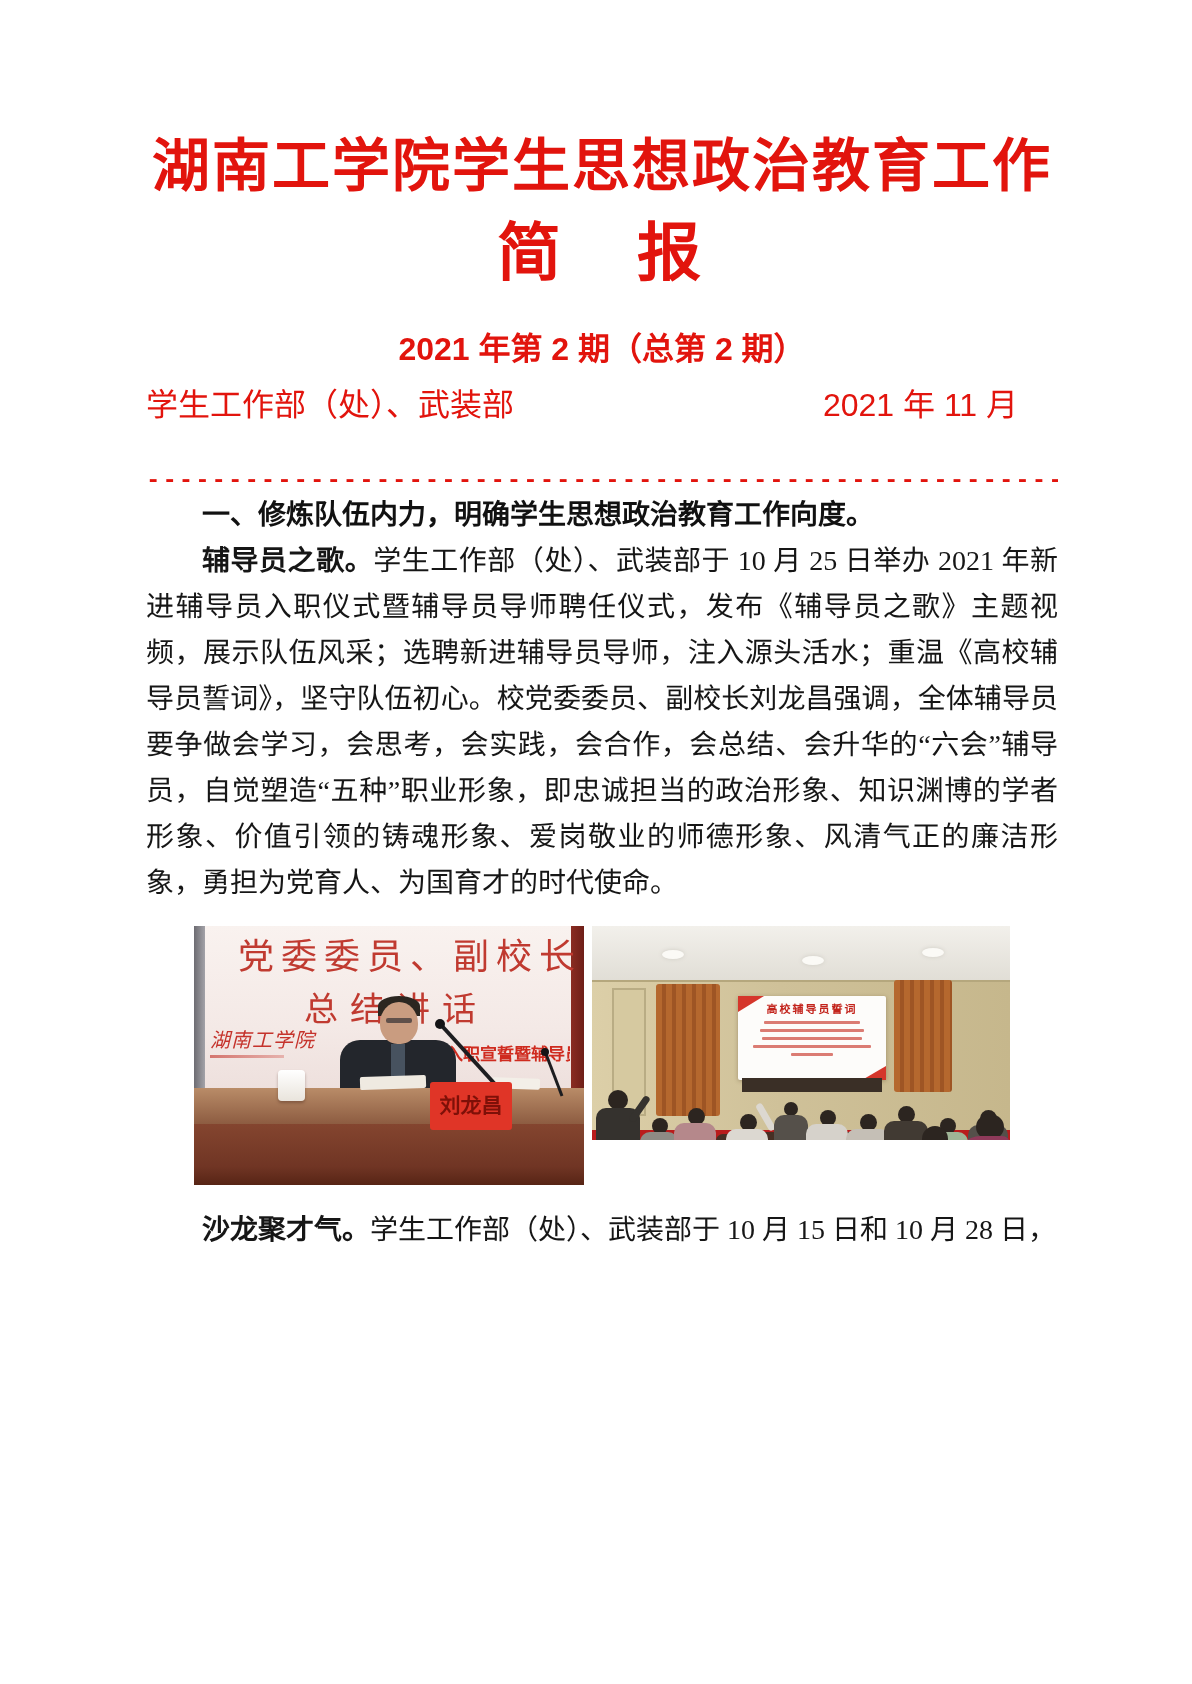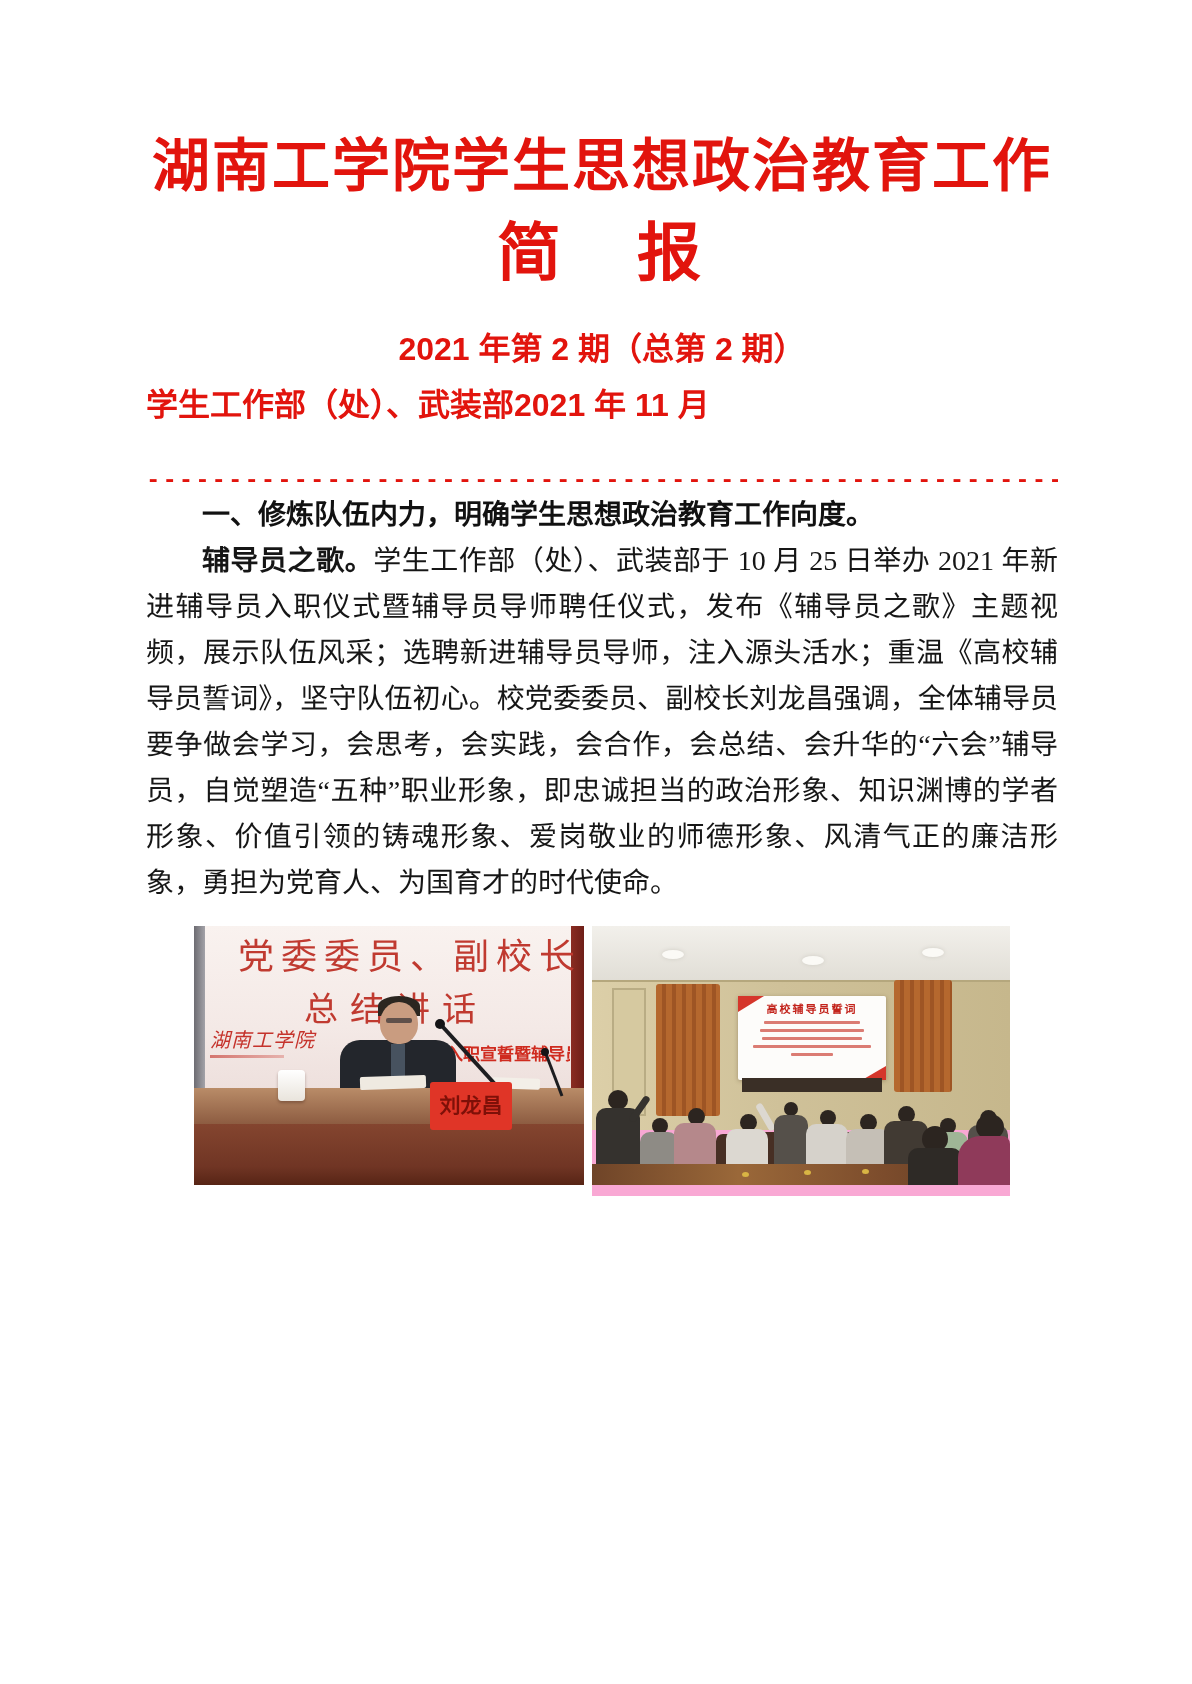--- a/index.html
+++ b/index.html
@@ -23,23 +23,23 @@
     margin-top:18px; text-align:center;
     font-size:64px; line-height:1.1; font-weight:bold;
     color:#e2140d; letter-spacing:6px;
   }
   .issue-line {
     margin-top:40px; text-align:center;
     font-family:"Liberation Sans","DejaVu Sans",sans-serif;
     font-size:32px; line-height:1.3; font-weight:600; color:#e2140d;
   }
   .pub-row {
-    margin-top:14px; display:flex; align-items:baseline;
-    font-family:"Liberation Sans","DejaVu Sans",sans-serif;
-    font-size:32px; line-height:1.3; font-weight:700; color:#e2140d;
+    margin-top:14px; display:flex; justify-content:space-between; align-items:baseline;
+    font-family:"Liberation Sans","DejaVu Sans",sans-serif;
+    font-size:32px; line-height:1.3; font-weight:400; color:#e2140d;
     padding-right:40px;
   }
   .divider {
     margin-top:48px; height:18px; overflow:hidden; white-space:nowrap;
     font-family:"Liberation Mono","DejaVu Sans Mono",monospace;
     font-size:24px; line-height:14px; font-weight:bold;
     color:#e2140d; letter-spacing:2px;
   }
 
   
@@ -103,21 +103,21 @@
               background:#efeae1; border-radius:2px; transform:rotate(-2deg); }
   .lp-papers{ position:absolute; left:298px; top:152px; width:48px; height:11px;
               background:#f3efe8; border-radius:2px; transform:rotate(2deg); }
   .lp-plate { position:absolute; left:236px; top:156px; width:82px; height:48px;
               background:#e03527; border-radius:3px; text-align:center;
               font-family:"Liberation Sans","DejaVu Sans",sans-serif;
               font-size:21px; line-height:48px; font-weight:bold; color:#7e1008; }
   .lp-mics  { position:absolute; left:0; top:0; }
 
   
-  .rp { width:418px; height:270px; background:#f9a8d4;padding-left:44px; }
+  .rp { width:418px; height:214px; background:#b91c1c;padding-left:44px; }
   .rp-ceiling{ position:absolute; left:0; top:0; width:100%; height:54px;
               background:linear-gradient(180deg,#f2f0eb,#e1ded6); }
   .rp-light { position:absolute; width:22px; height:9px; border-radius:50%;
               background:#fbfaf6; box-shadow:0 0 4px #cfccc4; }
   .rp-wall  { position:absolute; left:0; top:54px; width:100%; height:150px;
               background:linear-gradient(90deg,#dccfa8 0%,#cfc199 45%,#c6b78c 100%);
               border-top:2px solid #b5a77d; }
   .rp-door  { position:absolute; left:20px; top:62px; width:34px; height:128px;
               background:#d6c9a0; border:2px solid #b9ac84; }
   .rp-curtain{ position:absolute; background:repeating-linear-gradient(90deg,
@@ -258,15 +258,16 @@
         <div class="dot" style="left:212px;top:244px;"></div>
         <div class="dot" style="left:270px;top:243px;"></div>
 
         <div class="head" style="left:330px;top:200px;width:26px;height:26px;"></div>
         <div class="torso" style="left:316px;top:222px;width:54px;height:37px;background:#2e2a26;"></div>
         <div class="head" style="left:384px;top:188px;width:28px;height:26px;"></div>
         <div class="torso" style="left:366px;top:210px;width:52px;height:49px;background:#8f3a5a;border-radius:22px 8px 0 0;"></div>
       </div>
     </div>
 
+    <p class="para caption-para"><span class="lead">沙龙聚才气。</span><span>学生工作部（处）、武装部于 10 月 15 日和 10 月 28 日，</span></p>
 
   </div>
 </div>
 
 </body></html>

